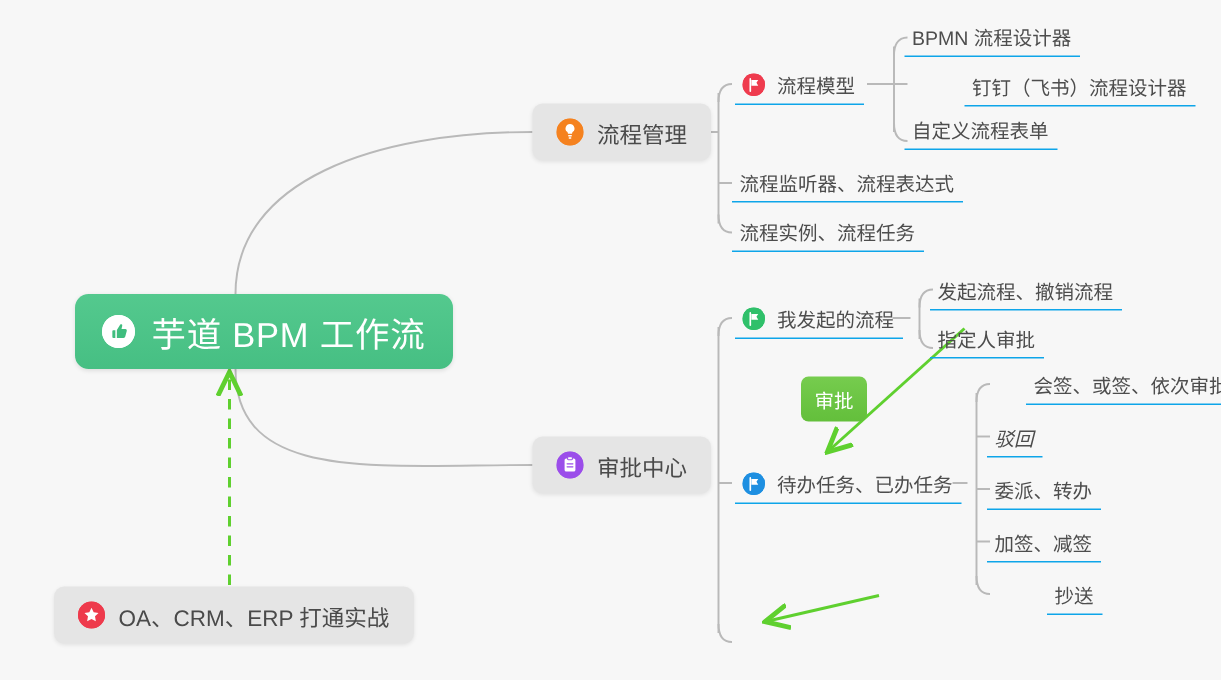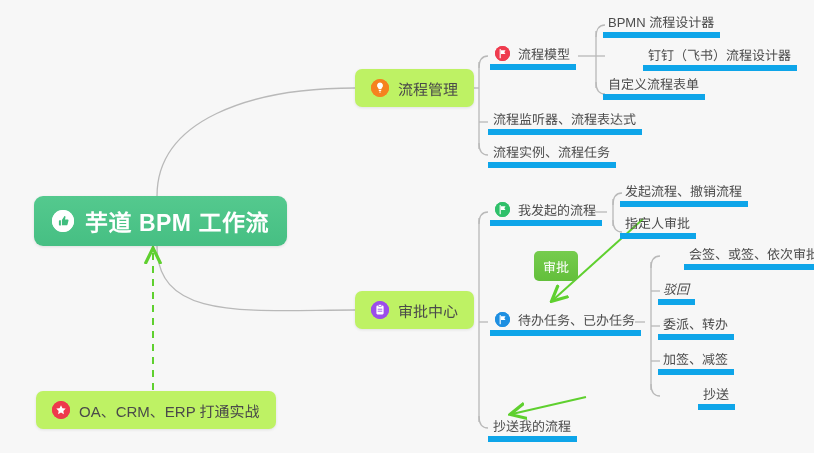--- a/index.html
+++ b/index.html
@@ -49,37 +49,37 @@
   }
   .root .label {
     color: #ffffff;
     font-size: 23px;
     letter-spacing: .5px;
     margin-left: 11px;
   }
 
   
   .boxnode {
-    background: #bef264;
+    background: #e5e5e5;
     border-radius: 7px;
     height: 38px;
     padding: 0 16px;
     box-shadow: 0 1px 3px rgba(0,0,0,.09);
   }
   .boxnode .label {
     color: #4a4a4a;
     font-size: 15px;
     margin-left: 9px;
   }
 
   
   .leaf {
     height: 27px;
     padding: 0 6px 0 5px;
-    border-bottom: 6px solid #0ea5e9;
+    border-bottom: 1px solid #0ea5e9;
     align-items: center;
   }
   .leaf .label {
     color: #4d4d4d;
     font-size: 13px;
   }
   .leaf.with-icon .label { margin-left: 8px; }
 
   
   .tagnode {
@@ -171,21 +171,21 @@
     <defs>
       <marker id="ah" markerWidth="9" markerHeight="9" refX="7" refY="4.5" orient="auto">
         <path d="M0 0.6 L8 4.5 L0 8.4" fill="none" stroke="#5fd02f" stroke-width="1.6"></path>
       </marker>
       <marker id="ah2" markerWidth="9" markerHeight="9" refX="7" refY="4.5" orient="auto">
         <path d="M0 0.6 L8 4.5 L0 8.4" fill="none" stroke="#5fd02f" stroke-width="1.6"></path>
       </marker>
     </defs>
   </svg>
 
-  <div class="node root" style="left:34px; top:196px;font-weight:bold;">
+  <div class="node root" style="left:50px; top:196px;">
     <span class="ico ico-thumb lg">
       <svg viewBox="0 0 22 22" width="22" height="22" aria-hidden="true">
         <circle cx="11" cy="11" r="11" fill="#ffffff"></circle>
         <path d="M7.6 10.2h1.3v5.2H7.6a.7.7 0 0 1-.7-.7v-3.8c0-.4.3-.7.7-.7zm2.3-.2l2.3-3.6c.2-.3.6-.4.9-.2.3.2.5.5.4.9l-.5 2.3h2.6c.6 0 1.1.6.9 1.2l-1 3.8c-.1.5-.6.9-1.1.9h-4.5V10z" fill="#3fbd7e"></path>
       </svg>
     </span>
     <span class="label">芋道 BPM 工作流</span>
   </div>
 
   <div class="node boxnode" style="left:355px; top:69px;">
@@ -282,23 +282,20 @@
   <div class="node leaf" style="left:658px; top:313px;">
     <span class="label">委派、转办</span>
   </div>
   <div class="node leaf" style="left:658px; top:348px;">
     <span class="label">加签、减签</span>
   </div>
   <div class="node leaf" style="left:658px; top:383px;margin-left:40px;">
     <span class="label">抄送</span>
   </div>
 
-  <div class="node leaf" style="left:488px; top:415px;">
-    <span class="label">抄送我的流程</span>
-  </div>
 
   <div class="node boxnode" style="left:36px; top:391px;">
     <span class="ico ico-star">
       <svg viewBox="0 0 18 18" width="18" height="18" aria-hidden="true">
         <circle cx="9" cy="9" r="9" fill="#ee3a4c"></circle>
         <path d="M9 4.2l1.45 2.94 3.25.47-2.35 2.29.55 3.23L9 11.6l-2.9 1.53.55-3.23L4.3 7.61l3.25-.47z" fill="#fff"></path>
       </svg>
     </span>
     <span class="label">OA、CRM、ERP 打通实战</span>
   </div>

